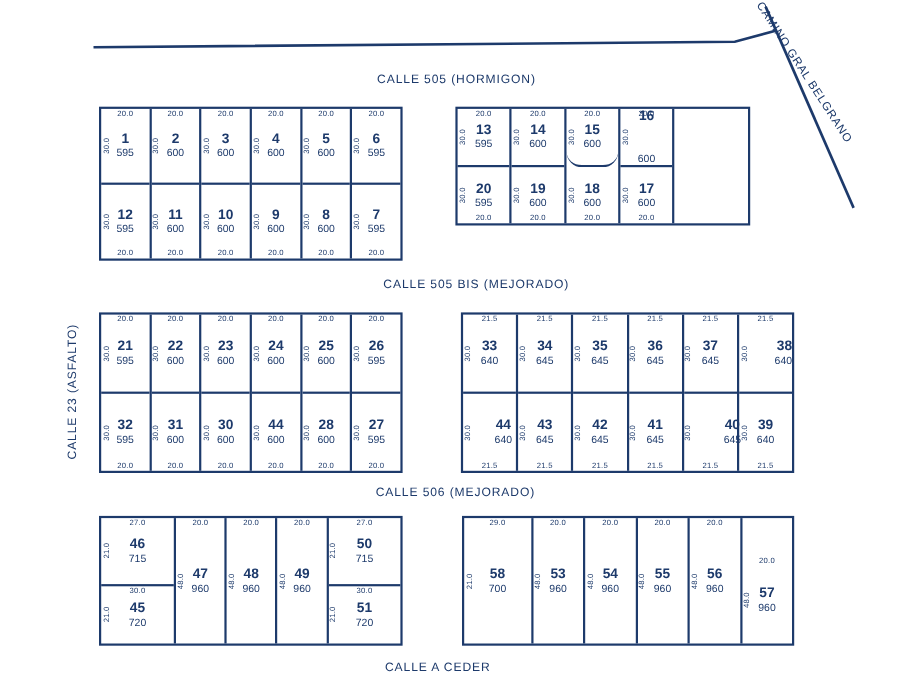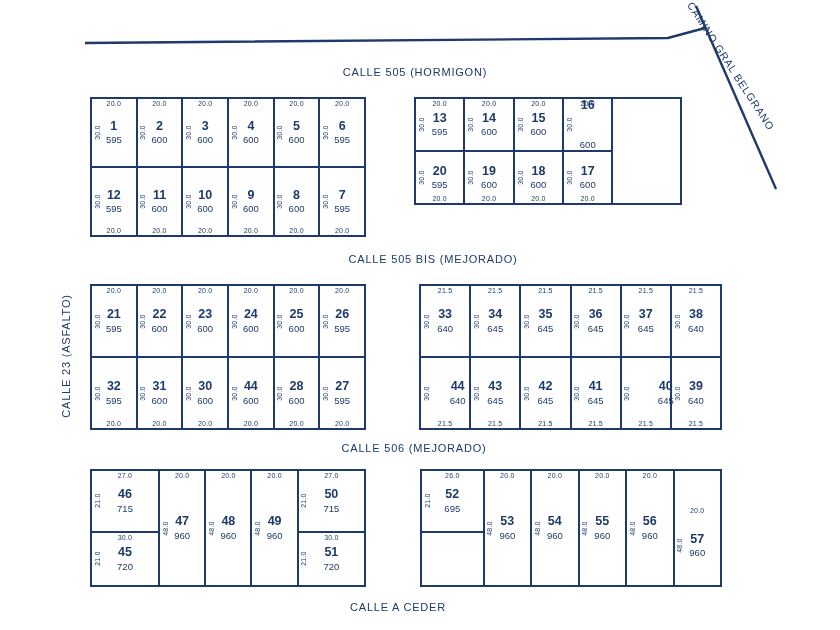--- a/index.html
+++ b/index.html
@@ -194,21 +194,21 @@
           <div class="cell" style="flex: 1 1 0px;">
             <span class="dim dim-bottom">20.0</span>
             <span class="dim-side">
               <span>30.0</span>
             </span>
             <span class="lot-num">19</span>
             <span class="lot-area">600</span>
           </div>
         </div>
         <div class="col col-border" style="flex: 0 0 18.7%;">
-          <div class="cell cell-border" style="flex: 1 1 0px;">
+          <div class="cell cell-border" style="flex: 1 1 0px; border-radius: 14px;">
             <span class="dim dim-top">20.0</span>
             <span class="dim-side">
               <span>30.0</span>
             </span>
             <span class="lot-num">15</span>
             <span class="lot-area">600</span>
           </div>
           <div class="cell" style="flex: 1 1 0px;">
             <span class="dim dim-bottom">20.0</span>
             <span class="dim-side">
@@ -433,21 +433,21 @@
           <div class="cell" style="flex: 1 1 0px; padding-left: 40px;">
             <span class="dim dim-bottom">21.5</span>
             <span class="dim-side">
               <span>30.0</span>
             </span>
             <span class="lot-num">40</span>
             <span class="lot-area">645</span>
           </div>
         </div>
         <div class="col" style="flex: 1 1 0px;">
-          <div class="cell cell-border" style="flex: 1 1 0px;">
+          <div class="cell cell-border" style="flex: 1 1 0px; align-items: flex-end;">
             <span class="dim dim-top">21.5</span>
             <span class="dim-side">
               <span>30.0</span>
             </span>
             <span class="lot-num">38</span>
             <span class="lot-area">640</span>
           </div>
           <div class="cell" style="flex: 1 1 0px;">
             <span class="dim dim-bottom">21.5</span>
             <span class="dim-side">
@@ -521,27 +521,27 @@
             <span class="dim-side">
               <span>21.0</span>
             </span>
             <span class="lot-num">51</span>
             <span class="lot-area">720</span>
           </div>
         </div>
       </div>
       <div class="block" style="left: 420px; top: 469px; width: 302px; height: 118px;">
         <div class="col col-border" style="flex: 0 0 21%;">
-          <div class="cell cell-border" style="flex: 0 0 54%;">
-            <span class="dim dim-top">26.0</span>
+          <div class="cell" style="flex: 1 1 0px;">
+            <span class="dim dim-top">29.0</span>
             <span class="dim-side">
               <span>21.0</span>
             </span>
-            <span class="lot-num">52</span>
-            <span class="lot-area">695</span>
+            <span class="lot-num">58</span>
+            <span class="lot-area">700</span>
           </div>
         </div>
         <div class="col col-border" style="flex: 1 1 0px;">
           <div class="cell" style="flex: 1 1 0px;">
             <span class="dim dim-top">20.0</span>
             <span class="dim-side">
               <span>48.0</span>
             </span>
             <span class="lot-num">53</span>
             <span class="lot-area">960</span>

